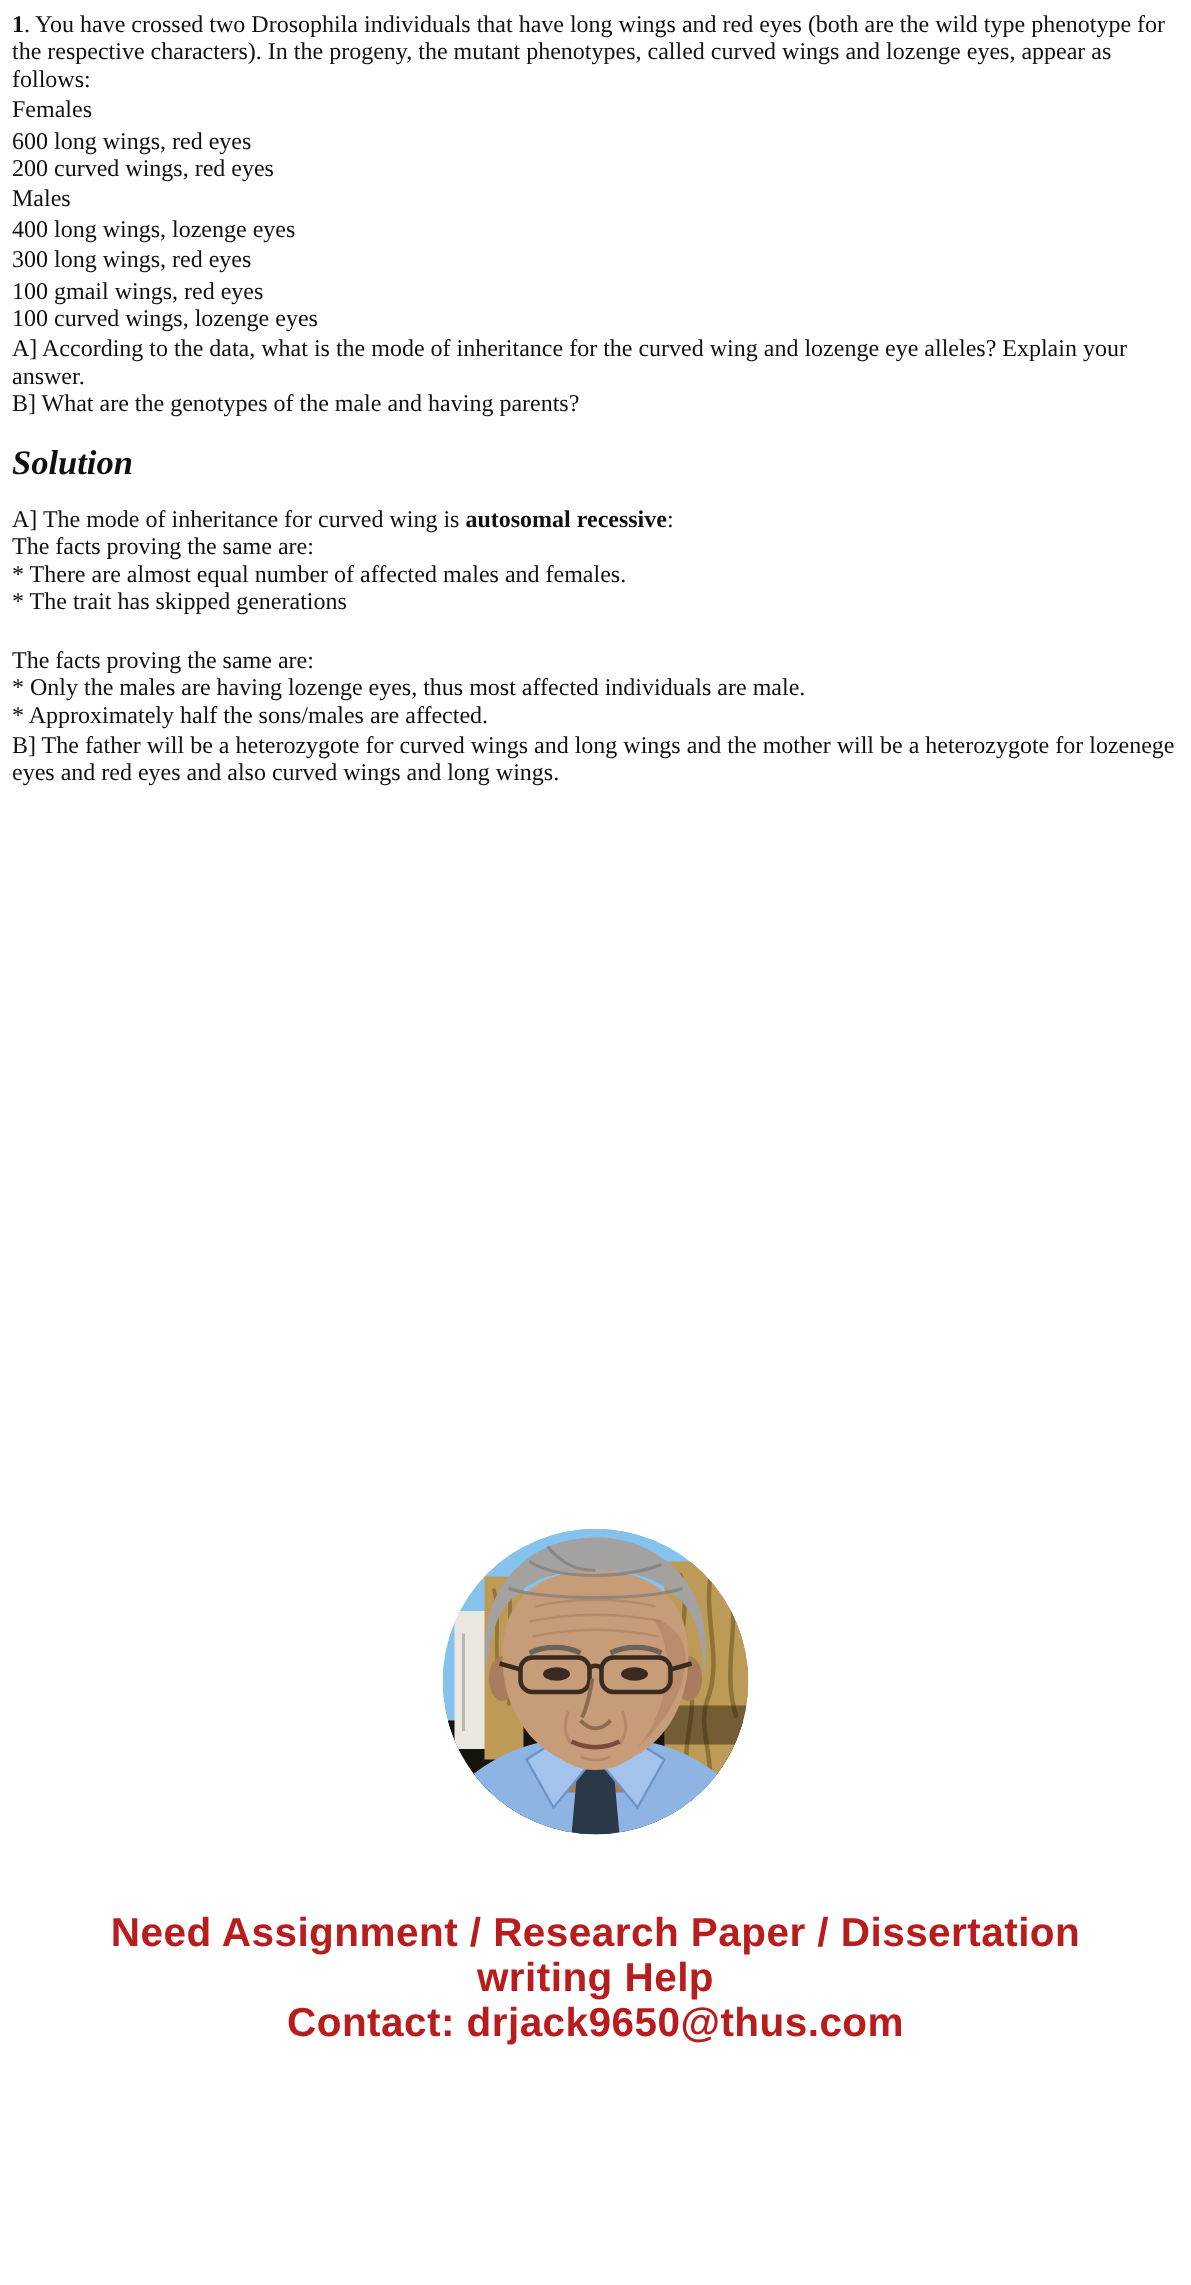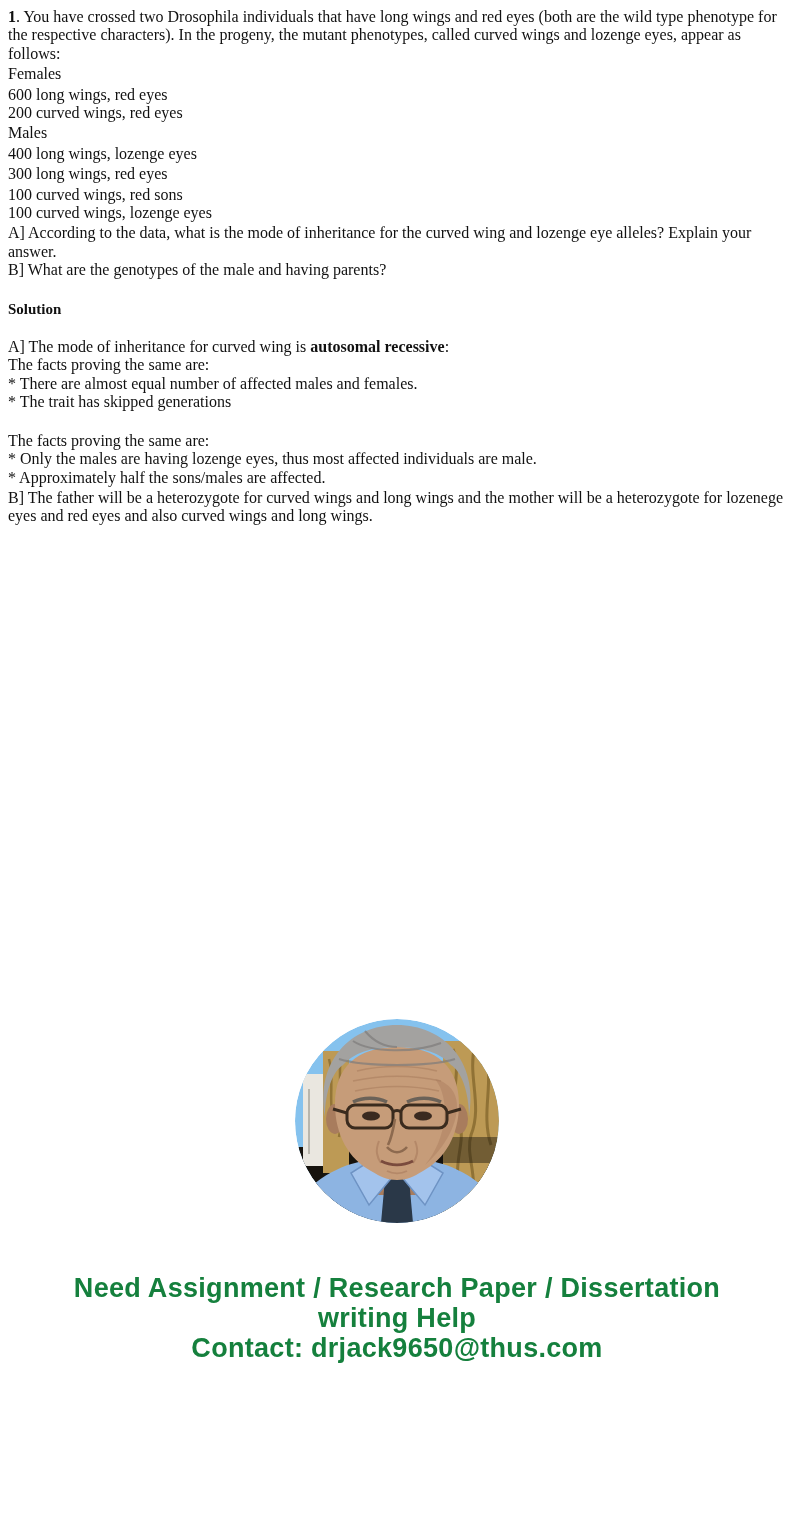--- a/index.html
+++ b/index.html
@@ -20,46 +20,47 @@
     padding: 8px 8px 0 8px;
   }
   .doc p {
     margin: 2px 0;
   }
   .doc p.first {
     margin-top: 0;
   }
   .doc b { font-weight: bold; }
   h2.solution {
-    font-size: 15px;
+    font-size: 23px;
     line-height: 22px;
     margin: 18px 0;
     font-weight: bold;
     font-family: "Liberation Serif", serif;
+    font-style: italic;
   }
   .avatar-wrap {
     margin-top: 493px;
     display: flex;
     justify-content: center;
   }
   .avatar-circle {
     width: 204px;
     height: 204px;
     border-radius: 50%;
     overflow: hidden;
     display: block;
   }
   .footer {
     margin-top: 50px;
     text-align: center;
     font-family: "Liberation Sans", sans-serif;
     font-weight: bold;
     font-size: 27px;
     line-height: 30px;
-    color: #15803d;
+    color: #b91c1c;
     letter-spacing: 0.3px;
   }
   .footer .help-line {
     max-width: 710px;
     margin: 0 auto;
   }
   .footer .contact-line {
     margin: 0 auto;
   }
 </style>
@@ -73,21 +74,21 @@
   <p>Females</p>
 
   <p><span>600 long wings, red eyes</span><br><span>200 curved wings, red eyes</span></p>
 
   <p>Males</p>
 
   <p>400 long wings, lozenge eyes</p>
 
   <p>300 long wings, red eyes</p>
 
-  <p><span>100 curved wings, red sons</span><br><span>100 curved wings, lozenge eyes</span></p>
+  <p><span>100 gmail wings, red eyes</span><br><span>100 curved wings, lozenge eyes</span></p>
 
   <p><span>A] According to the data, what is the mode of inheritance for the curved wing and lozenge eye alleles? Explain your answer.</span><br><span>B] What are the genotypes of the male and having parents?</span></p>
 
   <h2 class="solution">Solution</h2>
 
   <p><span>A] The mode of inheritance for curved wing is </span><b>autosomal recessive</b><span>:</span><br><span>The facts proving the same are:</span><br><span>* There are almost equal number of affected males and females.</span><br><span>* The trait has skipped generations</span></p>
 
   <p><br><span>The facts proving the same are:</span><br><span>* Only the males are having lozenge eyes, thus most affected individuals are male.</span><br><span>* Approximately half the sons/males are affected.</span></p>
 
   <p>B] The father will be a heterozygote for curved wings and long wings and the mother will be a heterozygote for lozenege eyes and red eyes and also curved wings and long wings.</p>

